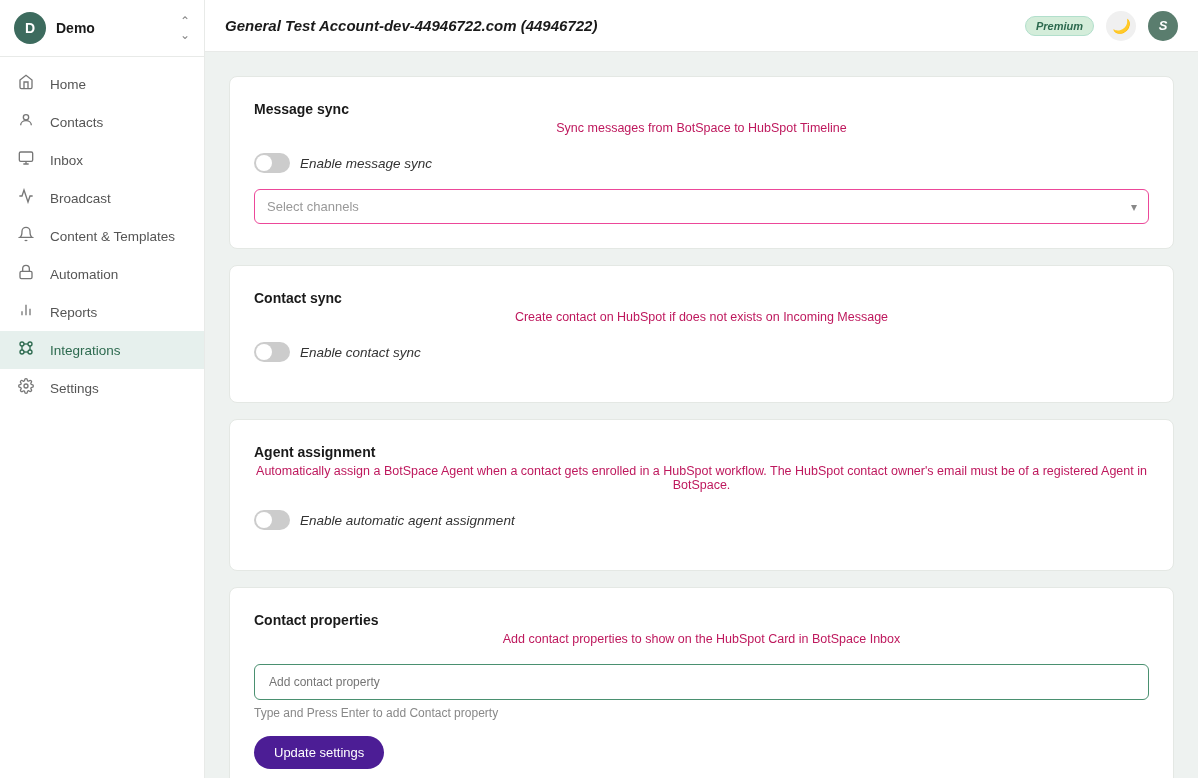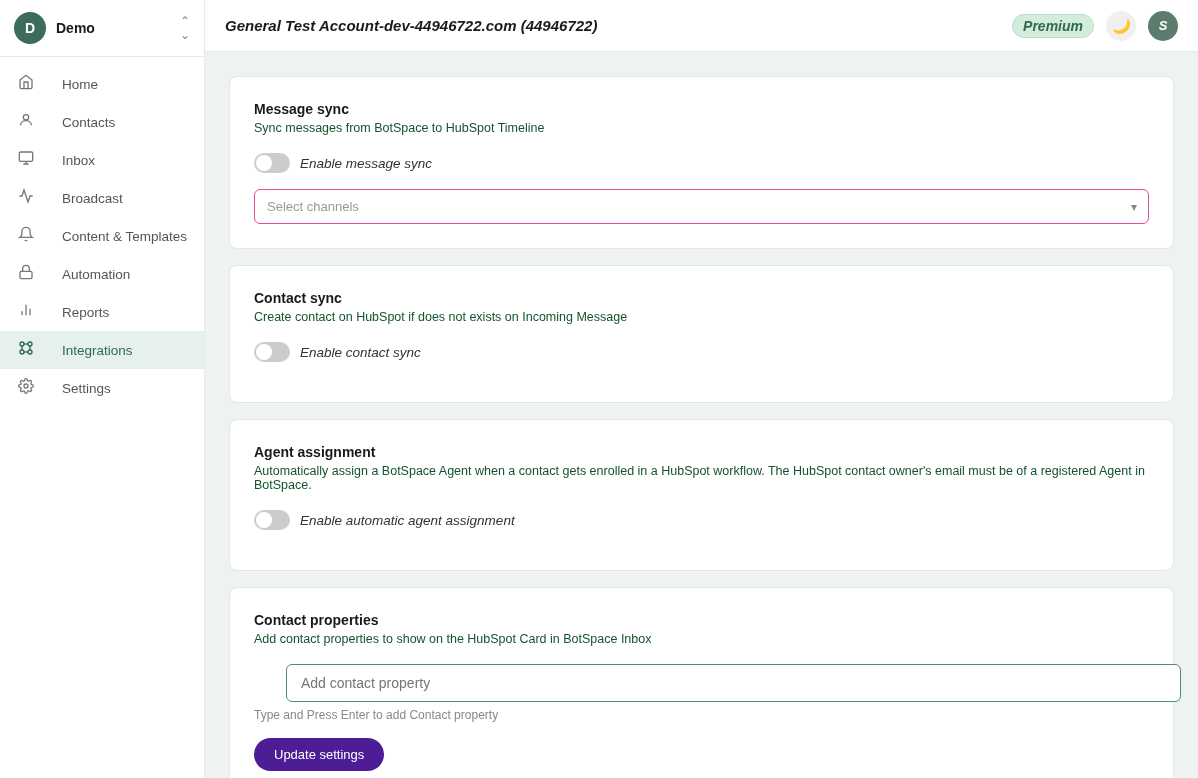--- a/index.html
+++ b/index.html
@@ -31,21 +31,21 @@
       font-size: 14px; font-weight: 600;
     }
     .sidebar-title {
       font-size: 14px; font-weight: 600; color: #1a1a1a; flex: 1;
     }
     .sidebar-chevron {
       color: #888; font-size: 12px;
     }
     .sidebar-nav { flex: 1; padding: 8px 0; }
     .nav-item {
-      display: flex; align-items: center; gap: 26px;
+      display: flex; align-items: center; gap: 14px;
       padding: 9px 16px;
       cursor: pointer;
       color: #555;
       font-size: 13.5px;
       border-radius: 0;
       transition: background 0.15s;
     }
     .nav-item.active {
       background: #e6f0ed;
       color: #2d6a4f;
@@ -73,21 +73,21 @@
     }
     .topbar-title {
       font-size: 15px;
       font-weight: 600;
       color: #1a1a1a;
       flex: 1;
     }
     .badge-premium {
       background: #d4edda;
       color: #2d6a4f;
-      font-size: 14px;
+      font-size: 11px;
       font-weight: 600;
       padding: 3px 10px;
       border-radius: 20px;
       border: 1px solid #b2dfcc;
     }
     .topbar-icon {
       width: 30px; height: 30px;
       border-radius: 50%;
       background: #f0f0f0;
       display: flex; align-items: center; justify-content: center;
@@ -118,22 +118,23 @@
       border: 1px solid #e4e8e4;
     }
     .card-title {
       font-size: 14px;
       font-weight: 600;
       color: #1a1a1a;
       margin-bottom: 4px;
     }
     .card-desc {
       font-size: 12.5px;
-      color: #14532d;
+      color: #be185d;
       margin-bottom: 18px;
+      text-align: center;
     }
     .toggle-row {
       display: flex;
       align-items: center;
       gap: 10px;
       margin-bottom: 16px;
     }
     .toggle-label {
       font-size: 13.5px;
       color: #333;
@@ -180,25 +181,24 @@
       appearance: none;
       cursor: pointer;
     }
 
     
     .property-input {
       width: 100%;
       padding: 10px 14px;
       border: 1.5px solid #4a9070;
       border-radius: 6px;
-      font-size: 14px;
+      font-size: 12px;
       color: #333;
       outline: none;
       margin-bottom: 6px;
-      margin-left: 32px;
     }
     .property-hint {
       font-size: 12px;
       color: #888;
       margin-bottom: 16px;
     }
 
     
     .btn-update {
       background: #4c1d95;

